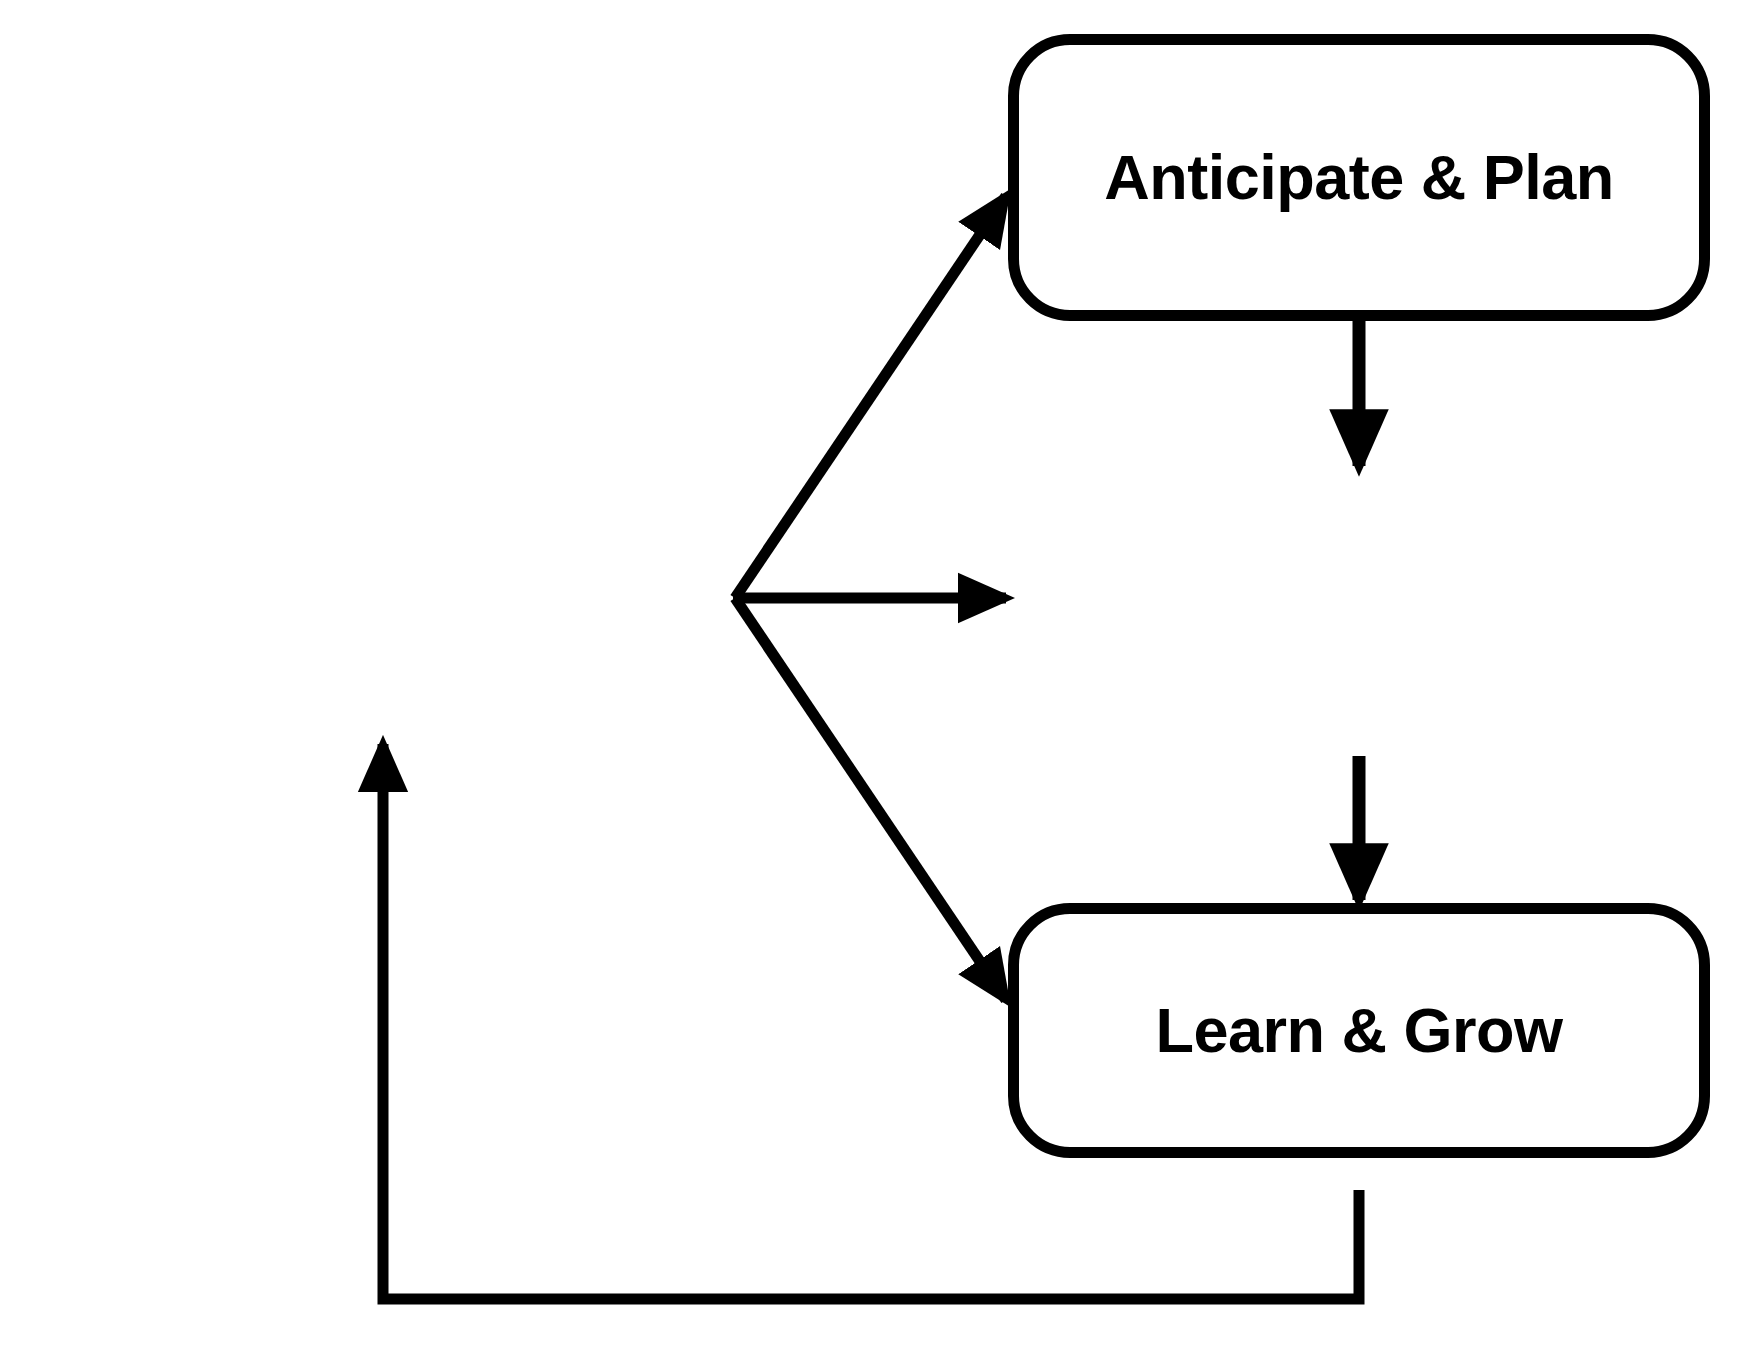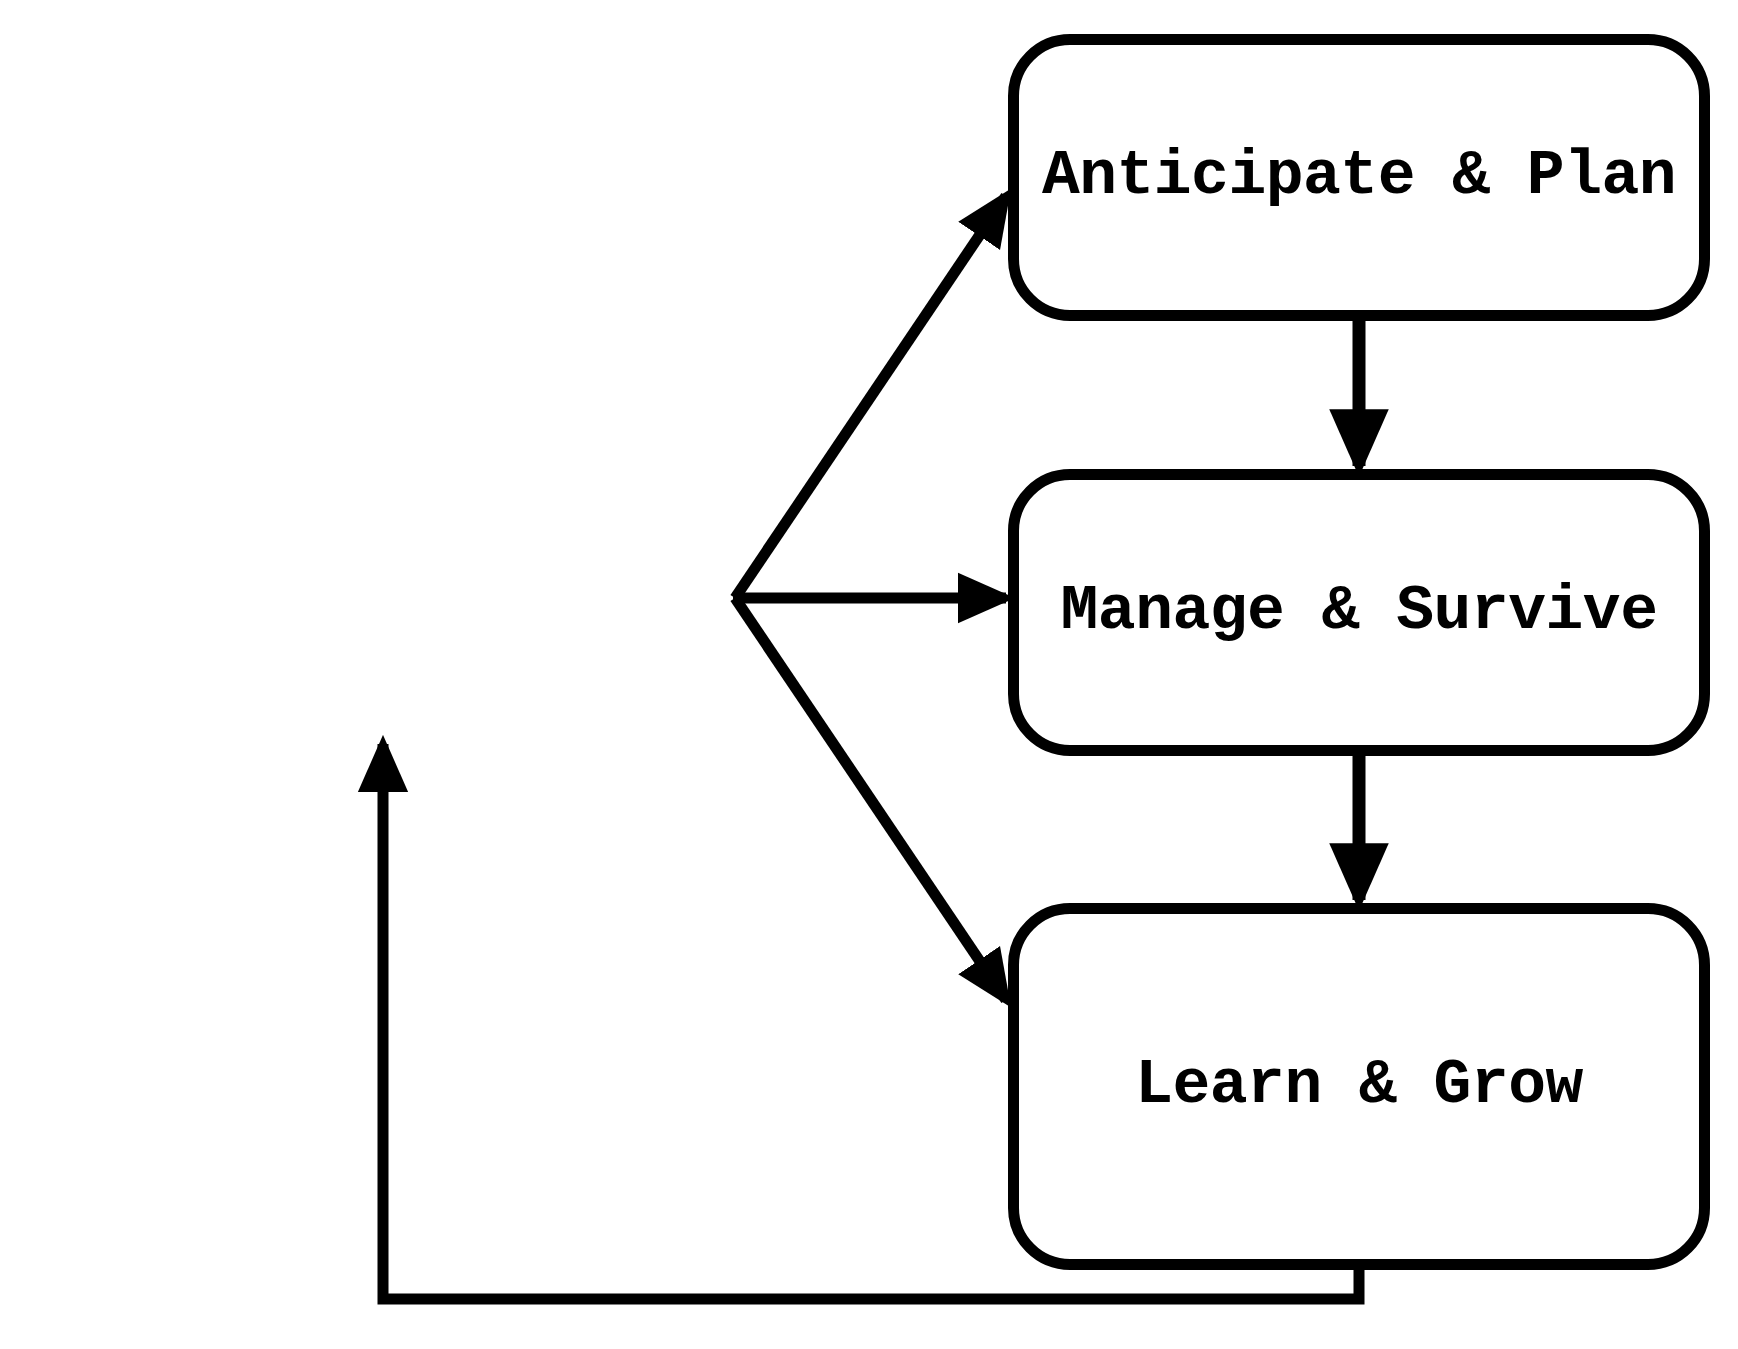--- a/index.html
+++ b/index.html
@@ -29,21 +29,21 @@
     box-sizing: border-box;
     border: 11px solid #000000;
     border-radius: 62px;
     background: #ffffff;
     display: flex;
     align-items: center;
     justify-content: center;
     text-align: center;
   }
   .node-label {
-    font-family: Liberation Mono, monospace;
+    font-family: Liberation Sans, sans-serif;
     font-weight: bold;
     font-size: 63px;
     line-height: 1.28;
     color: #000000;
     letter-spacing: -0.5px;
     padding: 0 12px;
     white-space: pre-line;
   }
   #node-resilience {
     left: 32px;
@@ -63,21 +63,21 @@
     left: 1008px;
     top: 469px;
     width: 702px;
     height: 287px;
     z-index: 3;
   }
   #node-learn {
     left: 1008px;
     top: 903px;
     width: 702px;
-    height: 367px;
+    height: 255px;
     z-index: 3;
   }
 </style>
 </head>
 <body>
 
 <div id="diagram-root">
 
   <svg id="flow-svg" viewBox="0 0 1738 1349" xmlns="http://www.w3.org/2000/svg">
     <defs>
@@ -97,21 +97,18 @@
     <line x1="1359" y1="756" x2="1359" y2="900" stroke="#000000" stroke-width="13" marker-end="url(#arrow-head)"></line>
 
     <path d="M 1359 1190 L 1359 1299 L 383 1299 L 383 744" fill="none" stroke="#000000" stroke-width="11" marker-end="url(#arrow-head)"></path>
   </svg>
 
 
   <div class="node-box" id="node-anticipate">
     <span class="node-label">Anticipate &amp; Plan</span>
   </div>
 
-  <div class="node-box" id="node-manage">
-    <span class="node-label">Manage &amp; Survive</span>
-  </div>
 
   <div class="node-box" id="node-learn">
     <span class="node-label">Learn &amp; Grow</span>
   </div>
 
 </div>
 
 </body></html>

